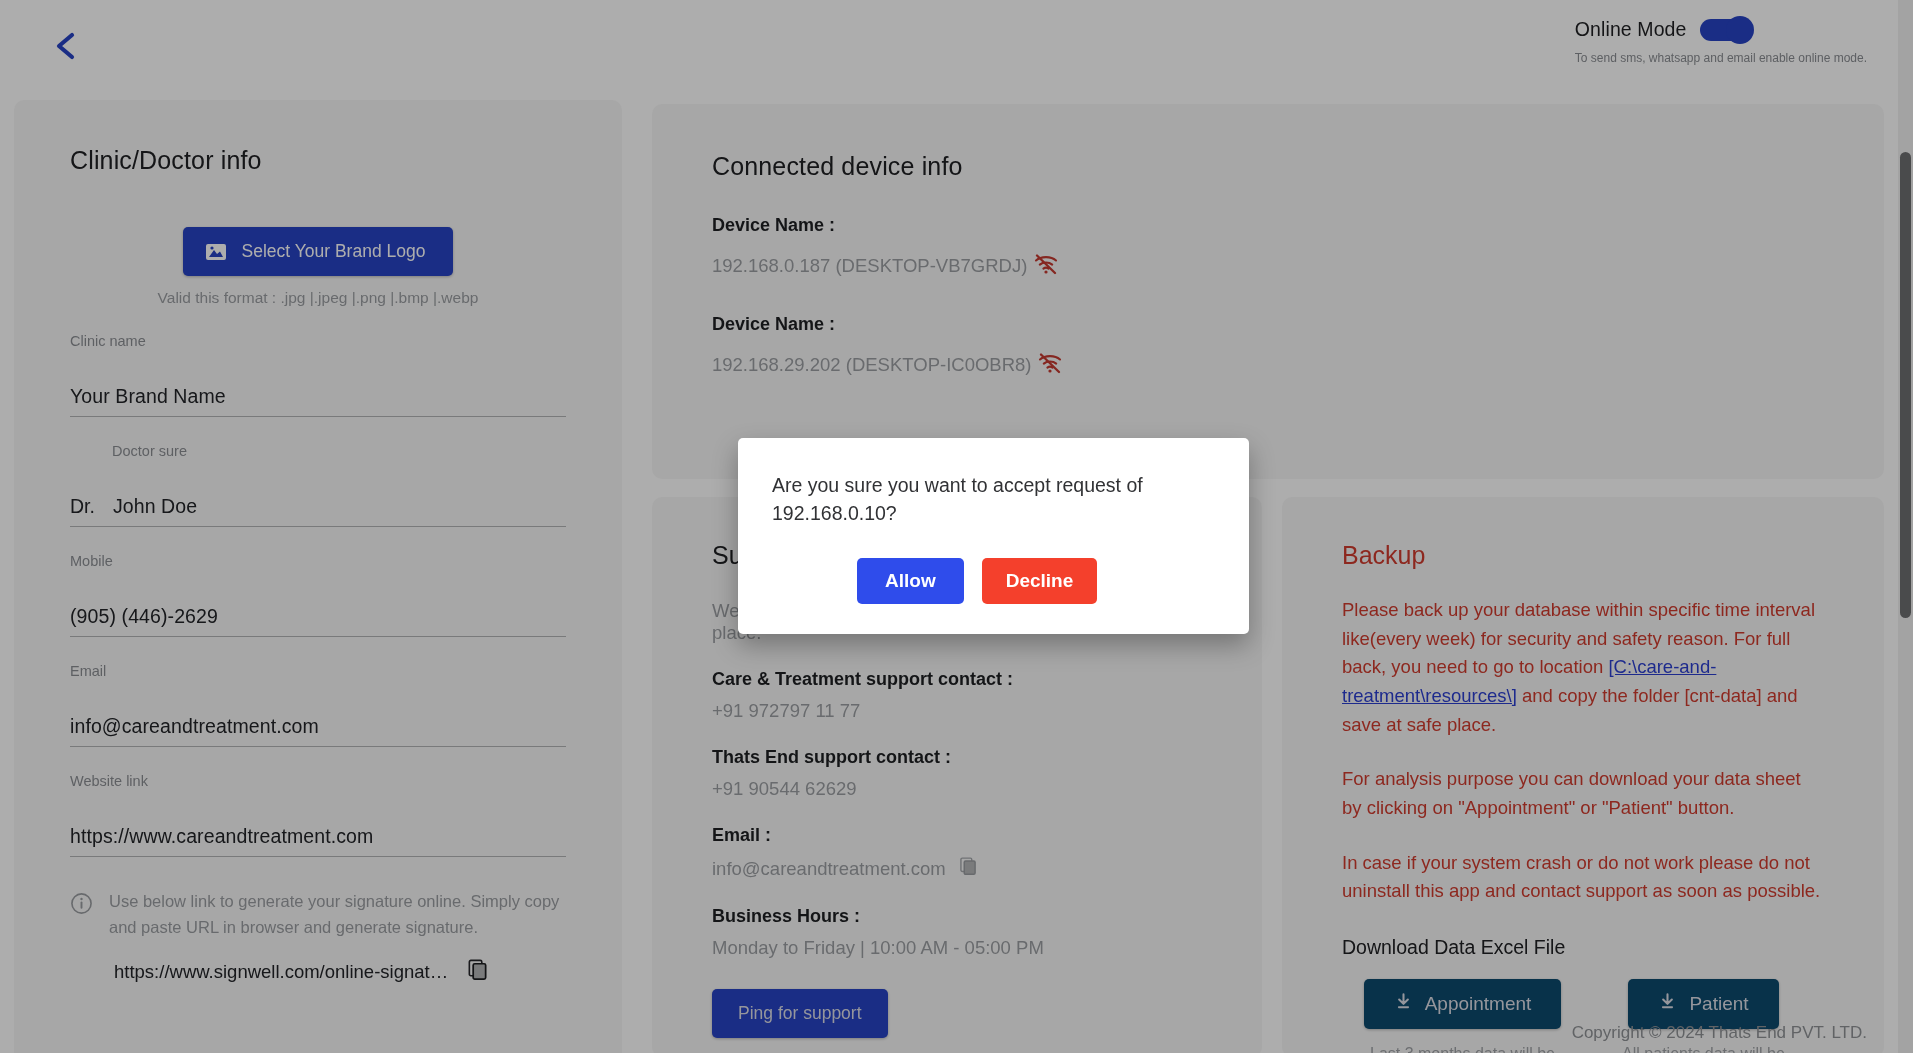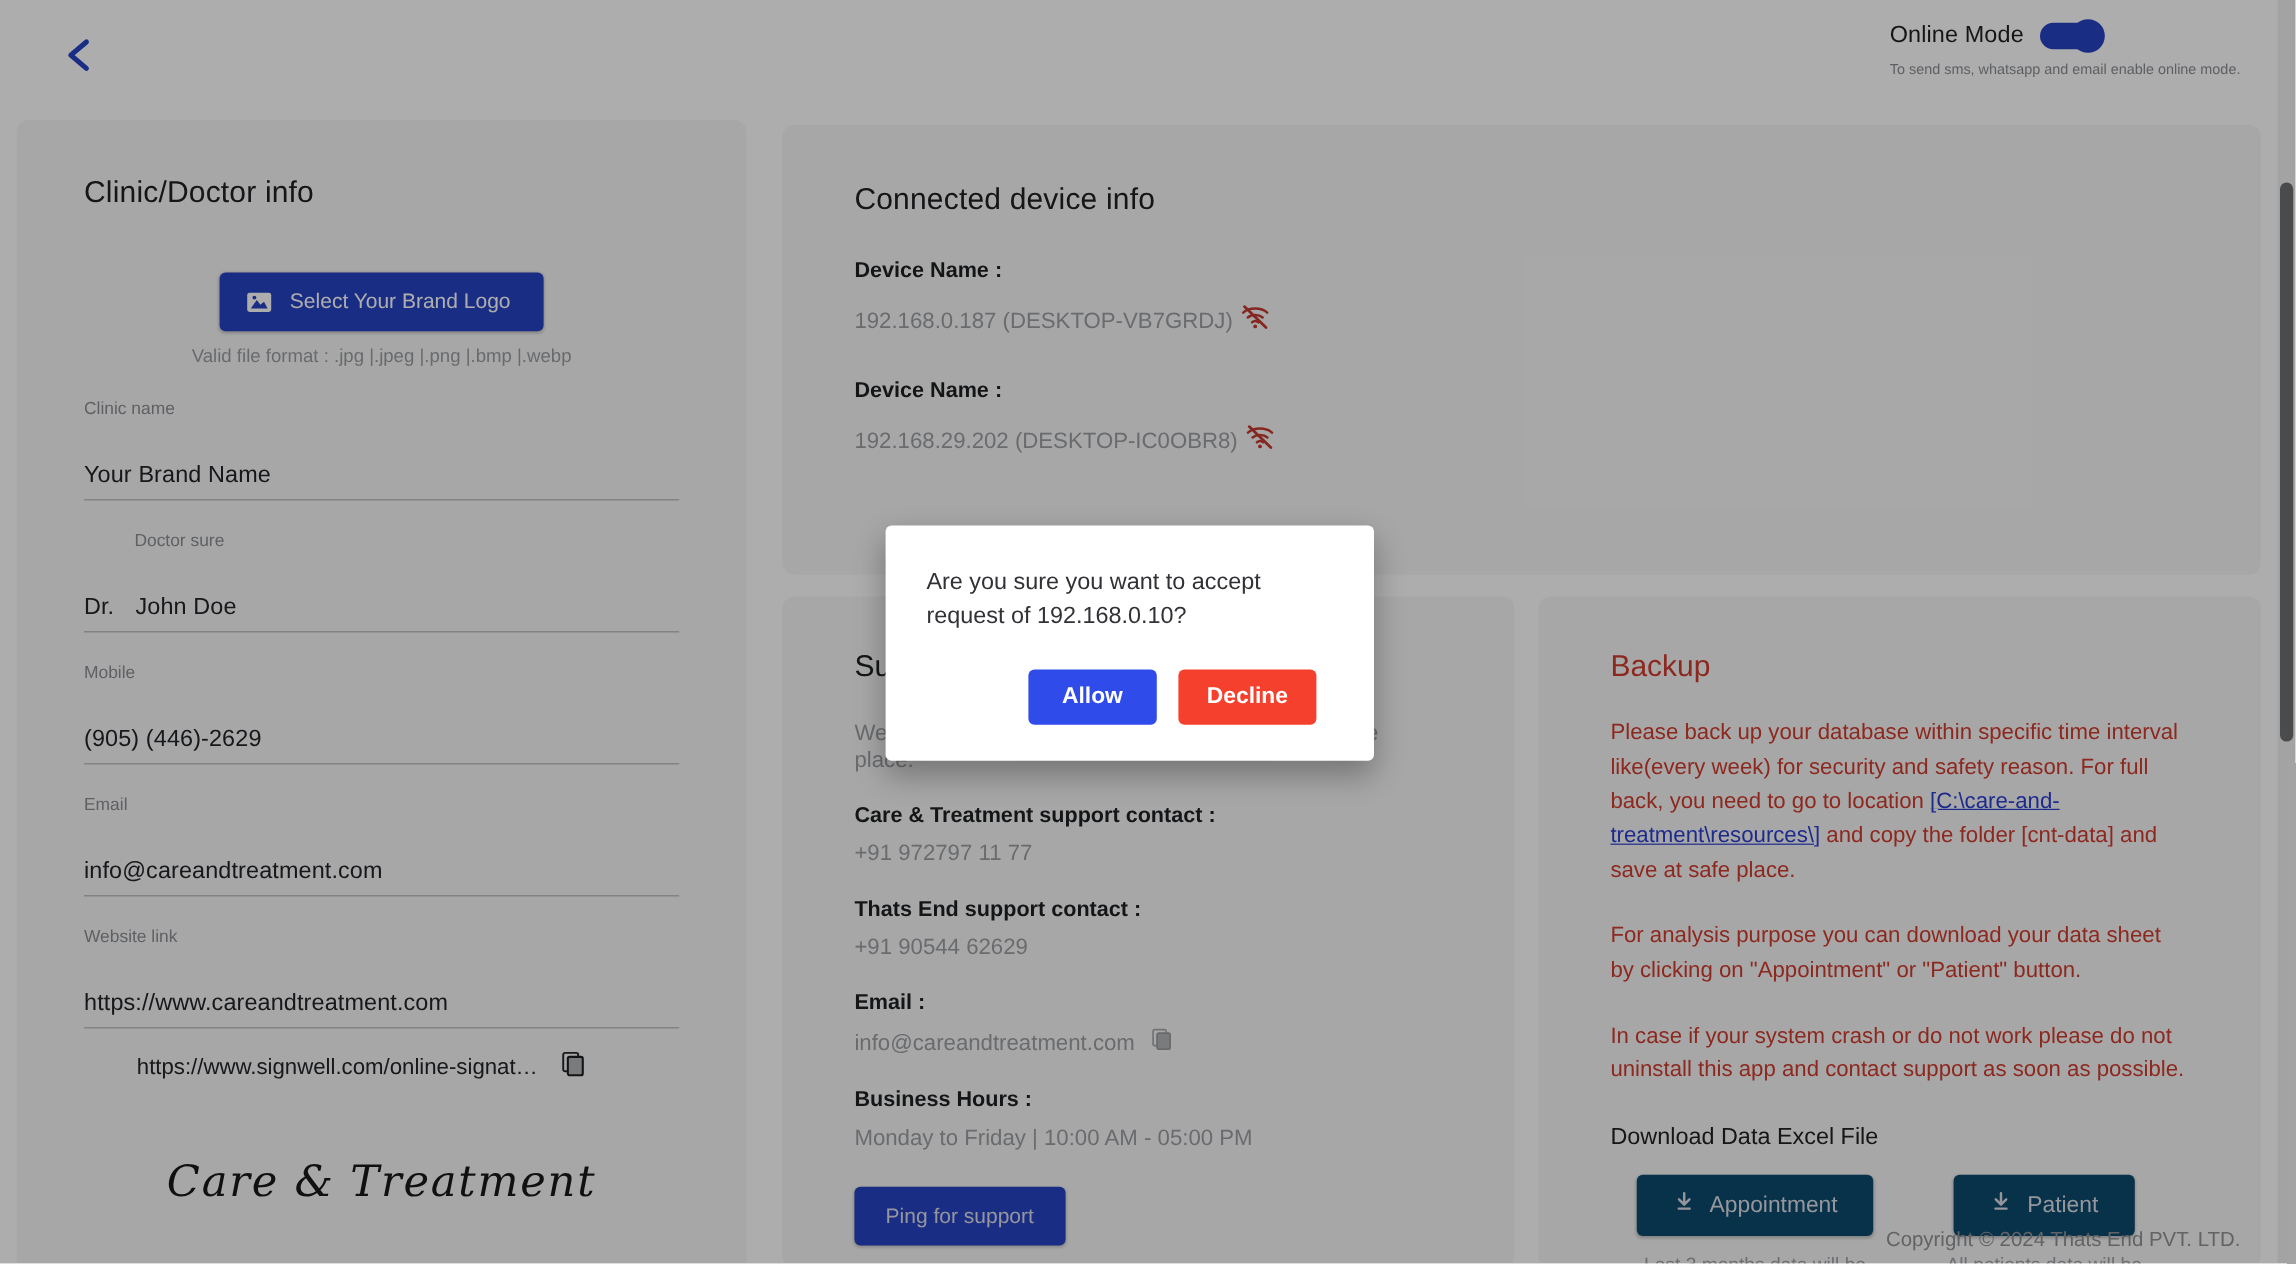--- a/index.html
+++ b/index.html
@@ -342,21 +342,21 @@
     background: #6e6f71;
     border-radius: 6px;
     z-index: 46;
     cursor: pointer;
   }
 
   
   .modal {
     position: absolute;
     left: 738px; top: 438px;
-    width: 407px;
+    width: 511px;
     background: #fff;
     border-radius: 5px;
     box-shadow: 0 11px 26px rgba(0,0,0,.30);
     z-index: 60;
     padding: 33px 44px 30px 34px;
   }
   .modal-text {
     font-size: 19.5px;
     line-height: 1.45;
     color: #313235;
@@ -422,21 +422,21 @@
       <span class="glyph">
         <svg width="22" height="20" viewBox="0 0 22 20">
           <rect x="1" y="2" width="20" height="16" rx="2" fill="#ffffff"></rect>
           <polygon points="4,15 9,8 12,12 15,9.5 18,15" fill="#2743c4"></polygon>
           <circle cx="7" cy="6" r="1.6" fill="#2743c4"></circle>
         </svg>
       </span>
       <span>Select Your Brand Logo</span>
     </button>
 
-    <div class="file-hint">Valid file format : .jpg |.jpeg |.png |.bmp |.webp</div>
+    <div class="file-hint">Valid this format : .jpg |.jpeg |.png |.bmp |.webp</div>
 
     <div class="field">
       <span class="flabel">Clinic name</span>
       <div class="frow">
         <span class="fval">Your Brand Name</span>
       </div>
     </div>
 
     <div class="field has-prefix">
       <span class="flabel">Doctor sure</span>
@@ -460,20 +460,30 @@
       </div>
     </div>
 
     <div class="field">
       <span class="flabel">Website link</span>
       <div class="frow">
         <span class="fval">https://www.careandtreatment.com</span>
       </div>
     </div>
 
+    <div class="info-block">
+      <span class="info-icon">
+        <svg width="23" height="23" viewBox="0 0 24 24">
+          <circle cx="12" cy="12" r="10" fill="none" stroke="#9a9da1" stroke-width="1.7"></circle>
+          <circle cx="12" cy="7.3" r="1.25" fill="#9a9da1"></circle>
+          <rect x="11" y="10" width="2" height="7.5" rx="1" fill="#9a9da1"></rect>
+        </svg>
+      </span>
+      <div class="info-text">Use below link to generate your signature online. Simply copy and paste URL in browser and generate signature.</div>
+    </div>
 
     <div class="sig-row">
       <span class="sig-link">https://www.signwell.com/online-signat…</span>
       <span class="copy-btn">
         <svg width="23" height="23" viewBox="0 0 24 24">
           <rect x="3.5" y="2.5" width="13" height="16" rx="1.6" fill="none" stroke="#25262a" stroke-width="1.7"></rect>
           <rect x="7.5" y="6" width="13" height="16" rx="1.6" fill="#b4b5b7" stroke="#1d1e21" stroke-width="1.8"></rect>
         </svg>
       </span>
     </div>

